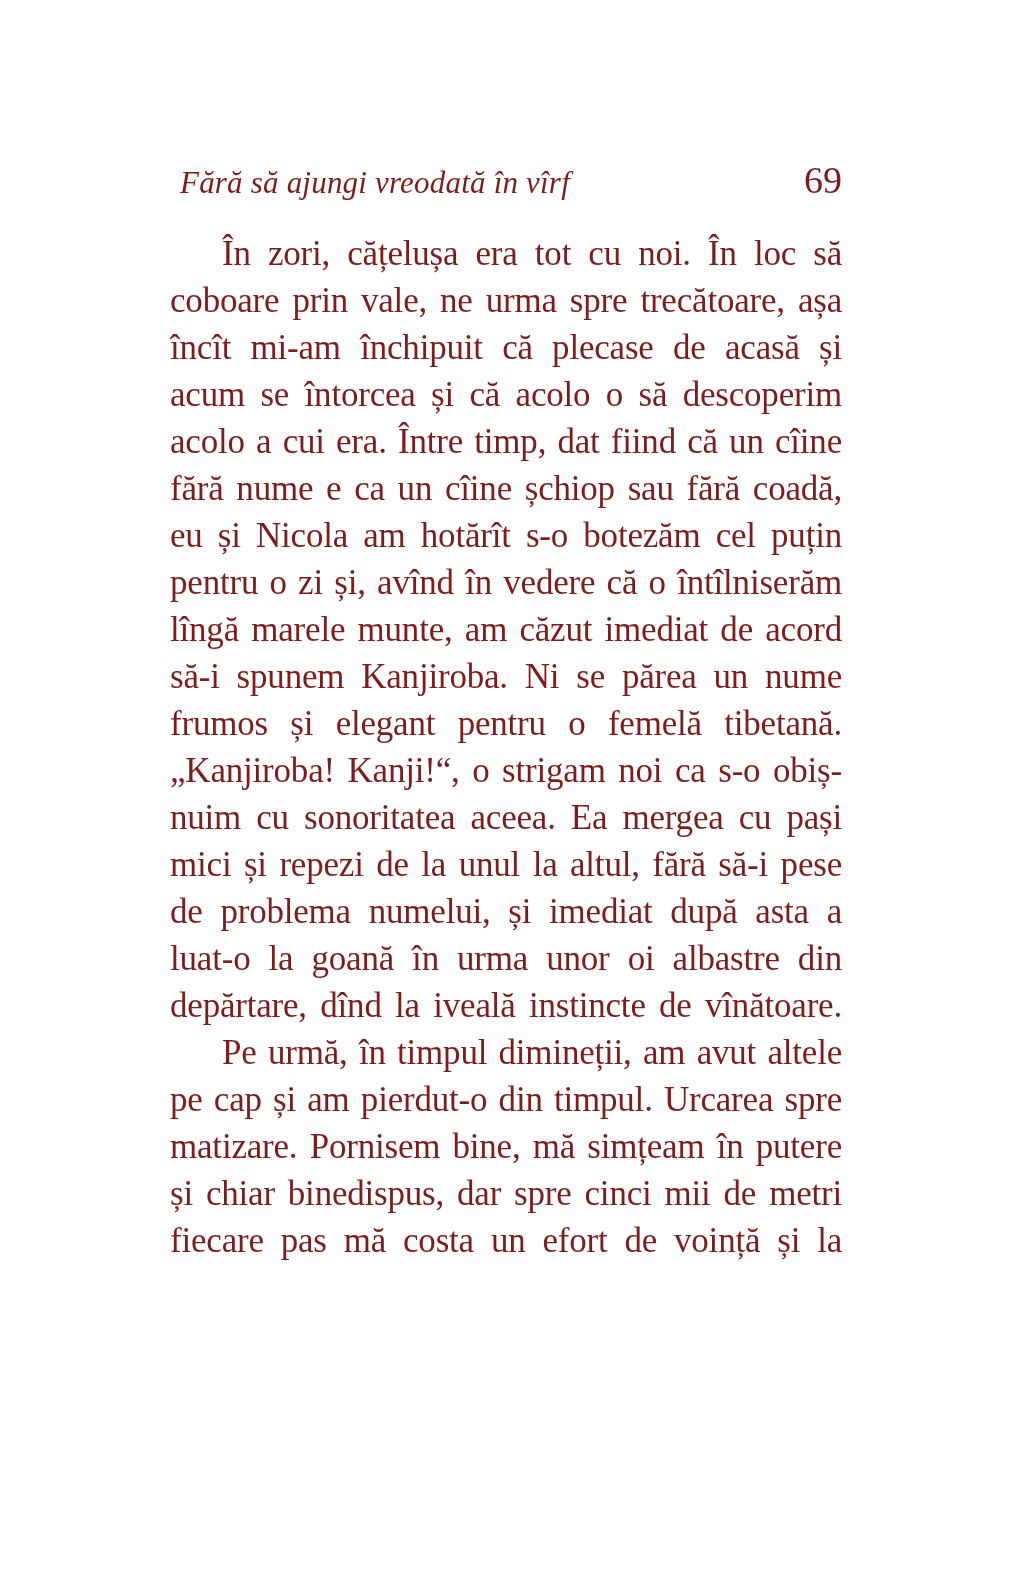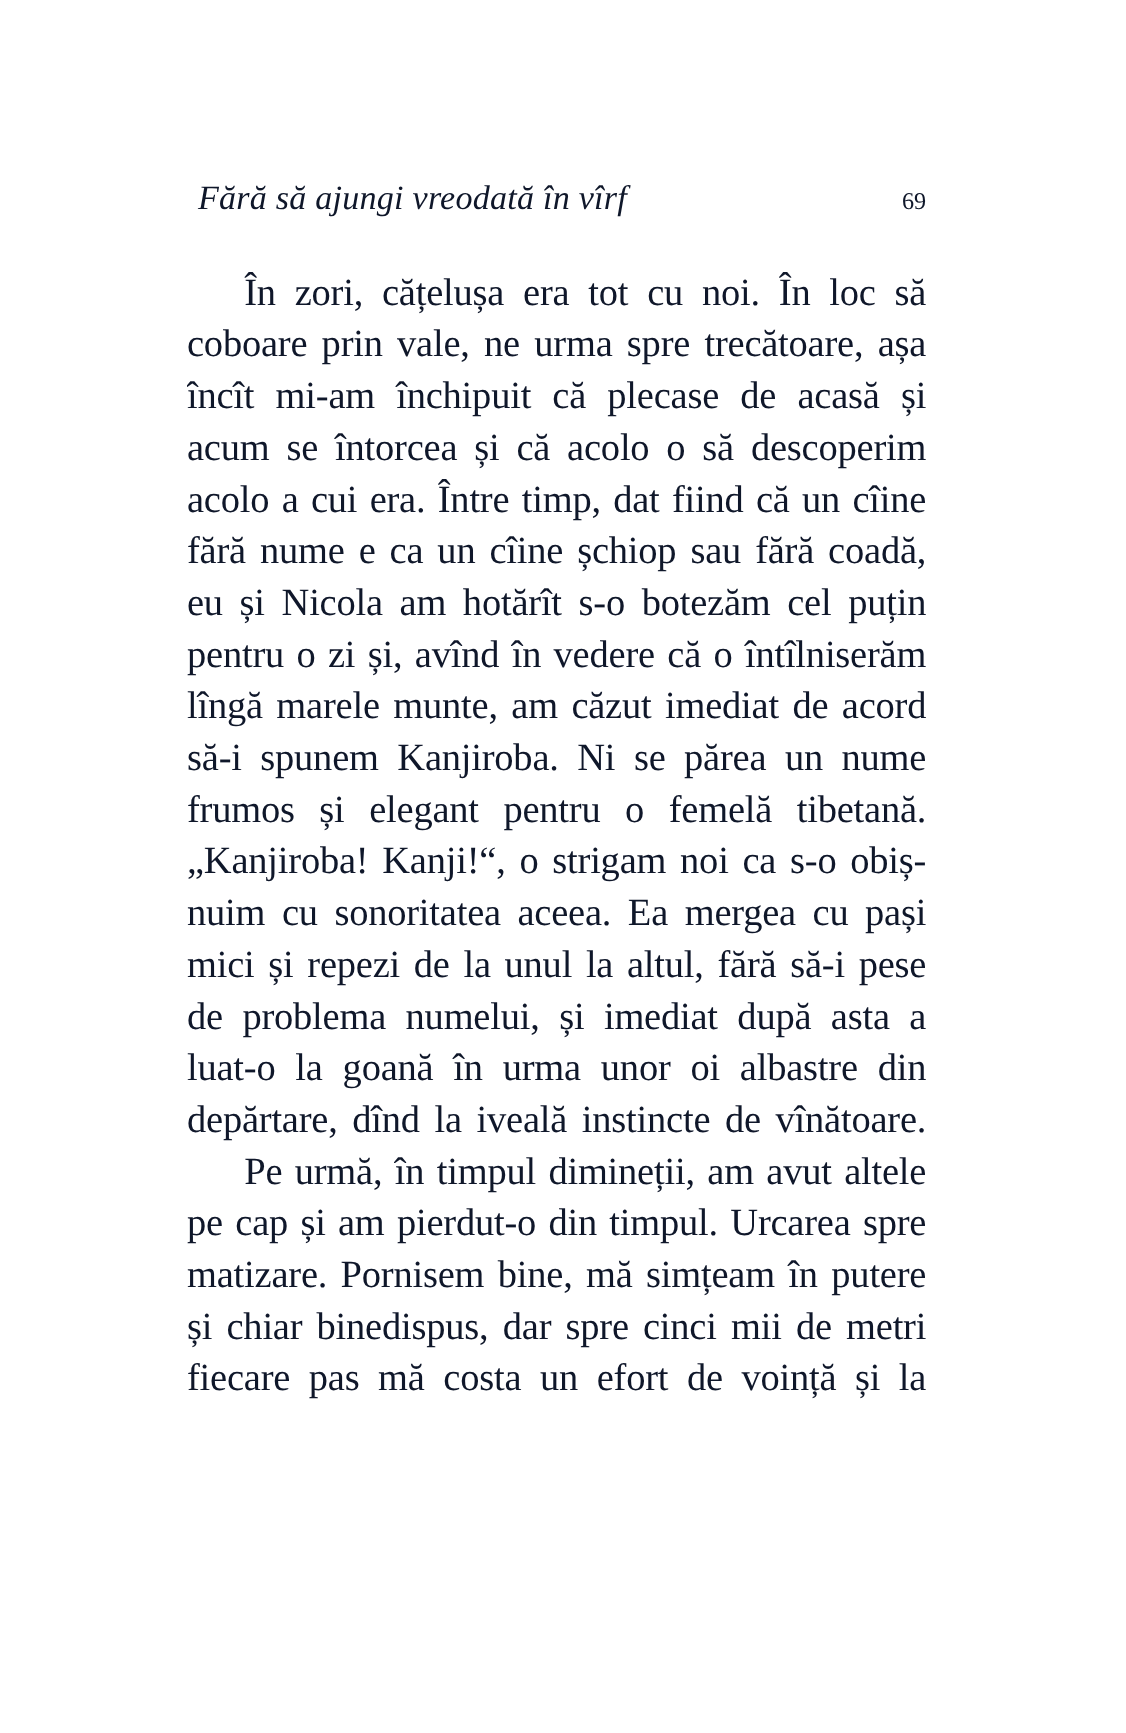--- a/index.html
+++ b/index.html
@@ -7,21 +7,21 @@
     padding: 0;
     background: #ffffff;
   }
   .page {
     position: relative;
     width: 1024px;
     height: 1272px;
     background: #ffffff;
     overflow: hidden;
     font-family: "Liberation Serif", "DejaVu Serif", serif;
-    color: #0f172a;
+    color: #7f1d1d;
   }
   .content {
     position: absolute;
     left: 170px;
     top: 160px;
     width: 672px;
   }
   .running-head {
     display: flex;
     justify-content: space-between;
@@ -30,24 +30,24 @@
     line-height: 40px;
   }
   .running-title {
     font-style: italic;
     font-size: 31px;
     letter-spacing: 0.2px;
     padding-left: 10px;
   }
   .page-number {
     font-style: normal;
-    font-size: 22px;
+    font-size: 38px;
   }
   .body-text {
-    margin-top: 42px;
+    margin-top: 30px;
   }
   .para {
     margin: 0;
   }
   .line {
     font-size: 35px;
     line-height: 47px;
     letter-spacing: -0.2px;
     text-align: justify;
     text-align-last: justify;

